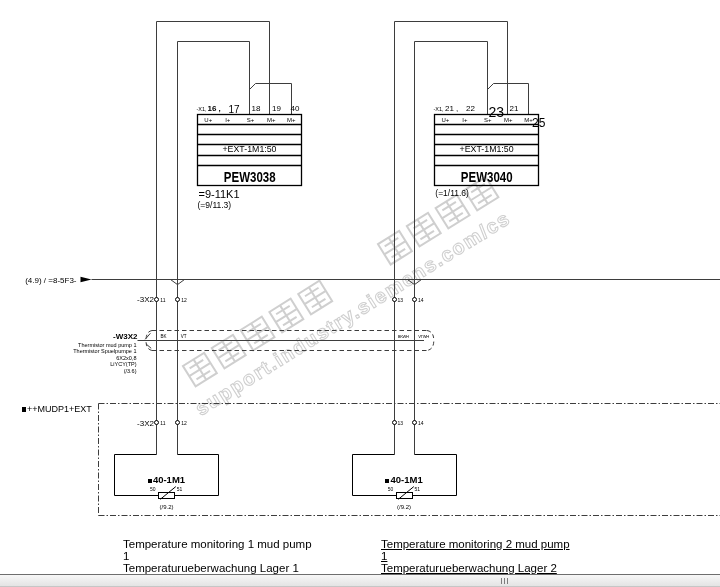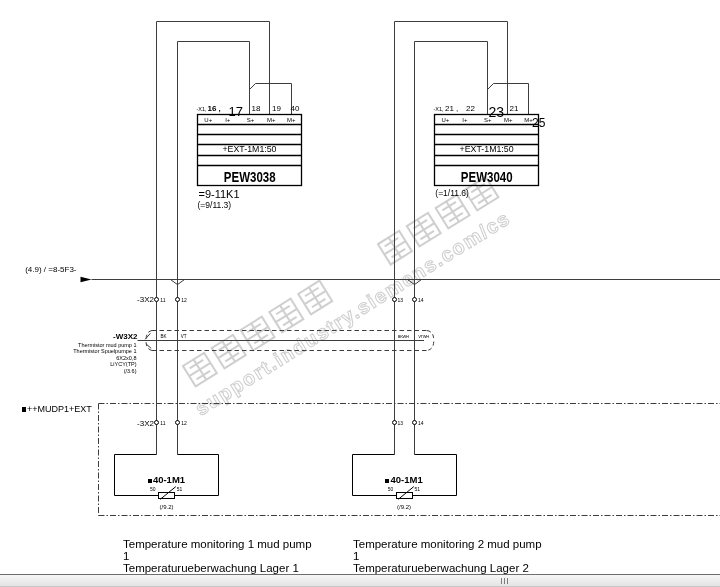--- a/index.html
+++ b/index.html
@@ -96,21 +96,21 @@
       <circle cx="414.5" cy="299.5" r="2"></circle>
     <circle cx="156.5" cy="422.5" r="2"></circle>
       <circle cx="177.5" cy="422.5" r="2"></circle>
     <circle cx="394.5" cy="422.5" r="2"></circle>
       <circle cx="414.5" cy="422.5" r="2"></circle>
   </g>
 </svg>
 
 <div class="t" style="left:196.5px;top:106px;font-size:5.5px;">-X1,</div>
 <div class="t" style="left:207.5px;top:104px;font-size:8px;font-weight:bold;">16 ,</div>
-<div class="t" style="left:228.5px;top:104px;font-size:13px;">17</div>
+<div class="t" style="left:228.5px;top:104px;font-size:10px;">17</div>
 <div class="t" style="left:251.5px;top:104px;font-size:8px;">18</div>
 <div class="t" style="left:272px;top:104px;font-size:8px;">19</div>
 <div class="t" style="left:290.5px;top:104px;font-size:8px;">40</div>
 <div class="t" style="left:433.5px;top:106px;font-size:5.5px;">-X1,</div>
 <div class="t" style="left:445px;top:104px;font-size:8px;">21 ,</div>
 <div class="t" style="left:466px;top:104px;font-size:8px;">22</div>
 <div class="t" style="left:488.5px;top:104px;font-size:14px;">23</div>
 <div class="t" style="left:509.5px;top:104px;font-size:8px;">21</div>
 <div class="t" style="left:532px;top:116px;font-size:12px;">25</div>
 
@@ -126,21 +126,21 @@
 <div class="t" style="left:524.3px;top:116.5px;font-size:6px;">M+</div>
 
 <div class="t" style="left:197.8px;top:144.3px;width:103.4px;text-align:center;font-size:8.8px;">+EXT-1M1:50</div>
 <div class="t" style="left:434.9px;top:144.3px;width:103.4px;text-align:center;font-size:8.8px;">+EXT-1M1:50</div>
 <div class="t" style="left:197.8px;top:168.5px;width:103.4px;text-align:center;font-size:14px;font-weight:bold;transform:scaleX(0.82);transform-origin:center;">PEW3038</div>
 <div class="t" style="left:434.9px;top:168.5px;width:103.4px;text-align:center;font-size:14px;font-weight:bold;transform:scaleX(0.82);transform-origin:center;">PEW3040</div>
 <div class="t" style="left:198.5px;top:187.5px;font-size:11px;">=9-11K1</div>
 <div class="t" style="left:197.5px;top:199.5px;font-size:8.5px;">(=9/11.3)</div>
 <div class="t" style="left:435.3px;top:187.5px;font-size:8.5px;">(=1/11.6)</div>
 
-<div class="t r" style="left:0px;top:265px;width:76.5px;font-size:8px;">(4.9) / =8-5F3-</div>
+<div class="t r" style="left:0px;top:276px;width:76.5px;font-size:8px;">(4.9) / =8-5F3-</div>
 
 <div class="t r" style="left:110px;top:295px;width:44px;font-size:8px;">-3X2</div>
 <div class="t" style="left:160.3px;top:296.5px;font-size:5px;">11</div>
 <div class="t" style="left:181.2px;top:296.5px;font-size:5px;">12</div>
 <div class="t" style="left:397.6px;top:296.5px;font-size:5px;">13</div>
 <div class="t" style="left:418.1px;top:296.5px;font-size:5px;">14</div>
 <div class="t r" style="left:110px;top:418.5px;width:44px;font-size:8px;">-3X2</div>
 <div class="t" style="left:160.3px;top:419.5px;font-size:5px;">11</div>
 <div class="t" style="left:181.2px;top:419.5px;font-size:5px;">12</div>
 <div class="t" style="left:397.6px;top:419.5px;font-size:5px;">13</div>
@@ -162,20 +162,20 @@
 <div class="t" style="left:115px;top:473.5px;width:103px;text-align:center;font-size:9.5px;font-weight:bold;"><span style="display:inline-block;width:4px;height:4px;background:#000;margin-right:1px;"></span>40-1M1</div>
 <div class="t" style="left:352.6px;top:473.5px;width:103px;text-align:center;font-size:9.5px;font-weight:bold;"><span style="display:inline-block;width:4px;height:4px;background:#000;margin-right:1px;"></span>40-1M1</div>
 <div class="t r" style="left:130px;top:485.8px;width:25.6px;font-size:5px;">50</div>
 <div class="t" style="left:176.8px;top:485.8px;font-size:5px;">51</div>
 <div class="t r" style="left:368px;top:485.8px;width:25.2px;font-size:5px;">50</div>
 <div class="t" style="left:414.4px;top:485.8px;font-size:5px;">51</div>
 <div class="t" style="left:115px;top:503.5px;width:103px;text-align:center;font-size:6px;">(/9.2)</div>
 <div class="t" style="left:352.6px;top:503.5px;width:103px;text-align:center;font-size:6px;">(/9.2)</div>
 
 <div class="t" style="left:123px;top:537.5px;font-size:11.5px;line-height:12px;">Temperature monitoring 1 mud pump<br>1<br>Temperaturueberwachung Lager 1</div>
-<div class="t" style="left:353px;top:537.5px;font-size:11.5px;line-height:12px;">Temperature monitoring 2 mud pump<br>1<br>Temperaturueberwachung Lager 2</div>
+<div class="t" style="left:381px;top:537.5px;font-size:11.5px;line-height:12px;text-decoration:underline;">Temperature monitoring 2 mud pump<br>1<br>Temperaturueberwachung Lager 2</div>
 
 <div style="position:absolute;left:0;top:574px;width:720px;height:1px;background:#6e6e6e;"></div>
 <div style="position:absolute;left:0;top:575px;width:720px;height:12px;background:linear-gradient(#f7f7f7,#e2e2e2);"></div>
 <div style="position:absolute;left:0;top:586px;width:720px;height:1px;background:#c6c6c6;"></div>
 <div style="position:absolute;left:501px;top:578px;width:1.2px;height:5.5px;background:#7d7d7d;"></div>
 <div style="position:absolute;left:504px;top:578px;width:1.2px;height:5.5px;background:#7d7d7d;"></div>
 <div style="position:absolute;left:507px;top:578px;width:1.2px;height:5.5px;background:#7d7d7d;"></div>
 
 </body></html>

